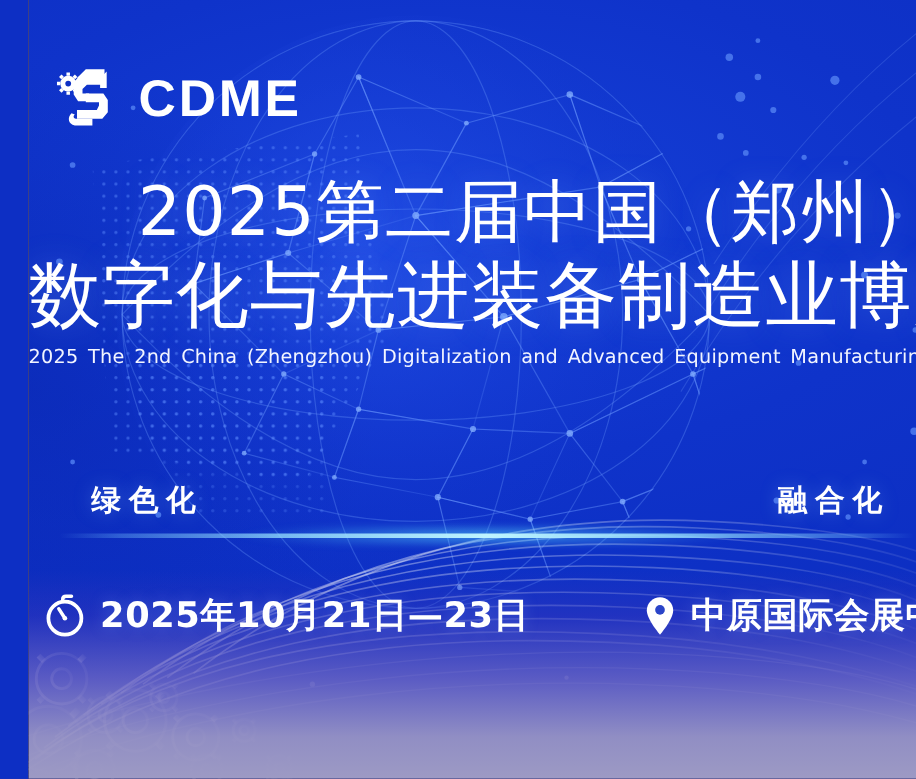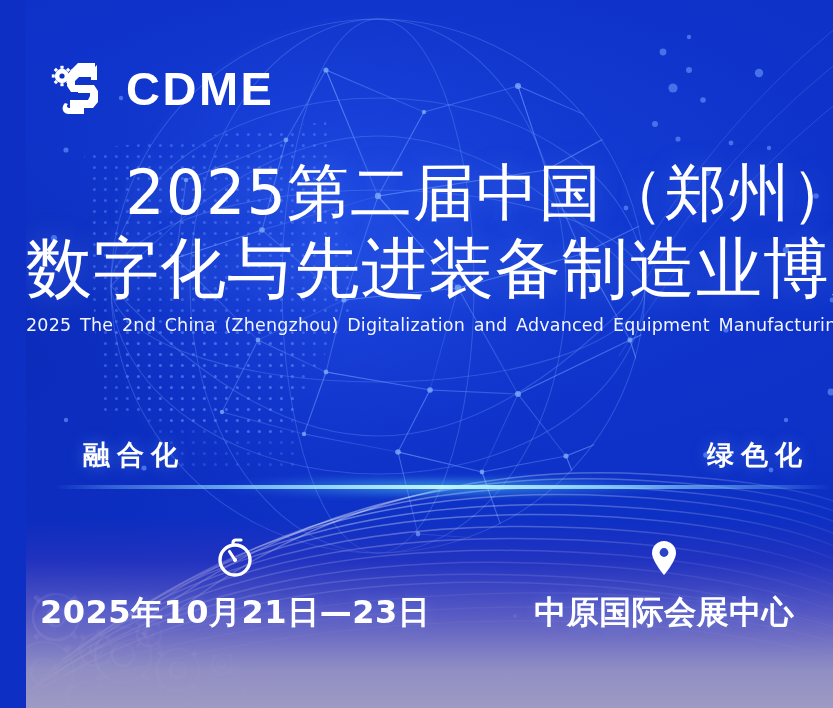--- a/index.html
+++ b/index.html
@@ -149,21 +149,20 @@
     position: absolute;
     left: 0; right: 0;
     top: 538px;
     display: flex;
     align-items: center;
   }
   .info-item {
     display: flex;
     align-items: center;
     gap: 13px;
-    flex-direction: column;
   }
   .info-date { margin-left: 14px; }
   .info-venue { margin-left: 104px; }
   .info-text {
     color: #ffffff;
     font-size: 32px;
     font-weight: 700;
     letter-spacing: 0.5px;
     white-space: nowrap;
     font-family: "DejaVu Sans", "Liberation Sans", sans-serif;
@@ -524,22 +523,22 @@
     <span class="logo-text">CDME</span>
   </div>
 
   <div class="title-block">
     <div class="title-cn-1">2025第二届中国（郑州）</div>
     <div class="title-cn-2">数字化与先进装备制造业博览会</div>
     <div class="title-en">2025 The 2nd  China  (Zhengzhou) Digitalization  and  Advanced  Equipment  Manufacturing  Expo</div>
   </div>
 
   <div class="keywords">
+    <div class="keyword">绿色化</div>
     <div class="keyword">融合化</div>
-    <div class="keyword">绿色化</div>
   </div>
 
   <div class="divider-glow"></div>
   <div class="divider"></div>
 
   <div class="info-row">
 
     <div class="info-item info-date">
       <svg class="info-icon" width="38" height="40" viewBox="0 0 38 40" aria-hidden="true">
         <path d="M19 7 C 10.7 7 4 13.7 4 22 C 4 30.3 10.7 37 19 37 C 27.3 37 34 30.3 34 22 C 34 13.7 27.3 7 19 7 Z" fill="none" stroke="#ffffff" stroke-width="3.4" stroke-linecap="round"></path>

